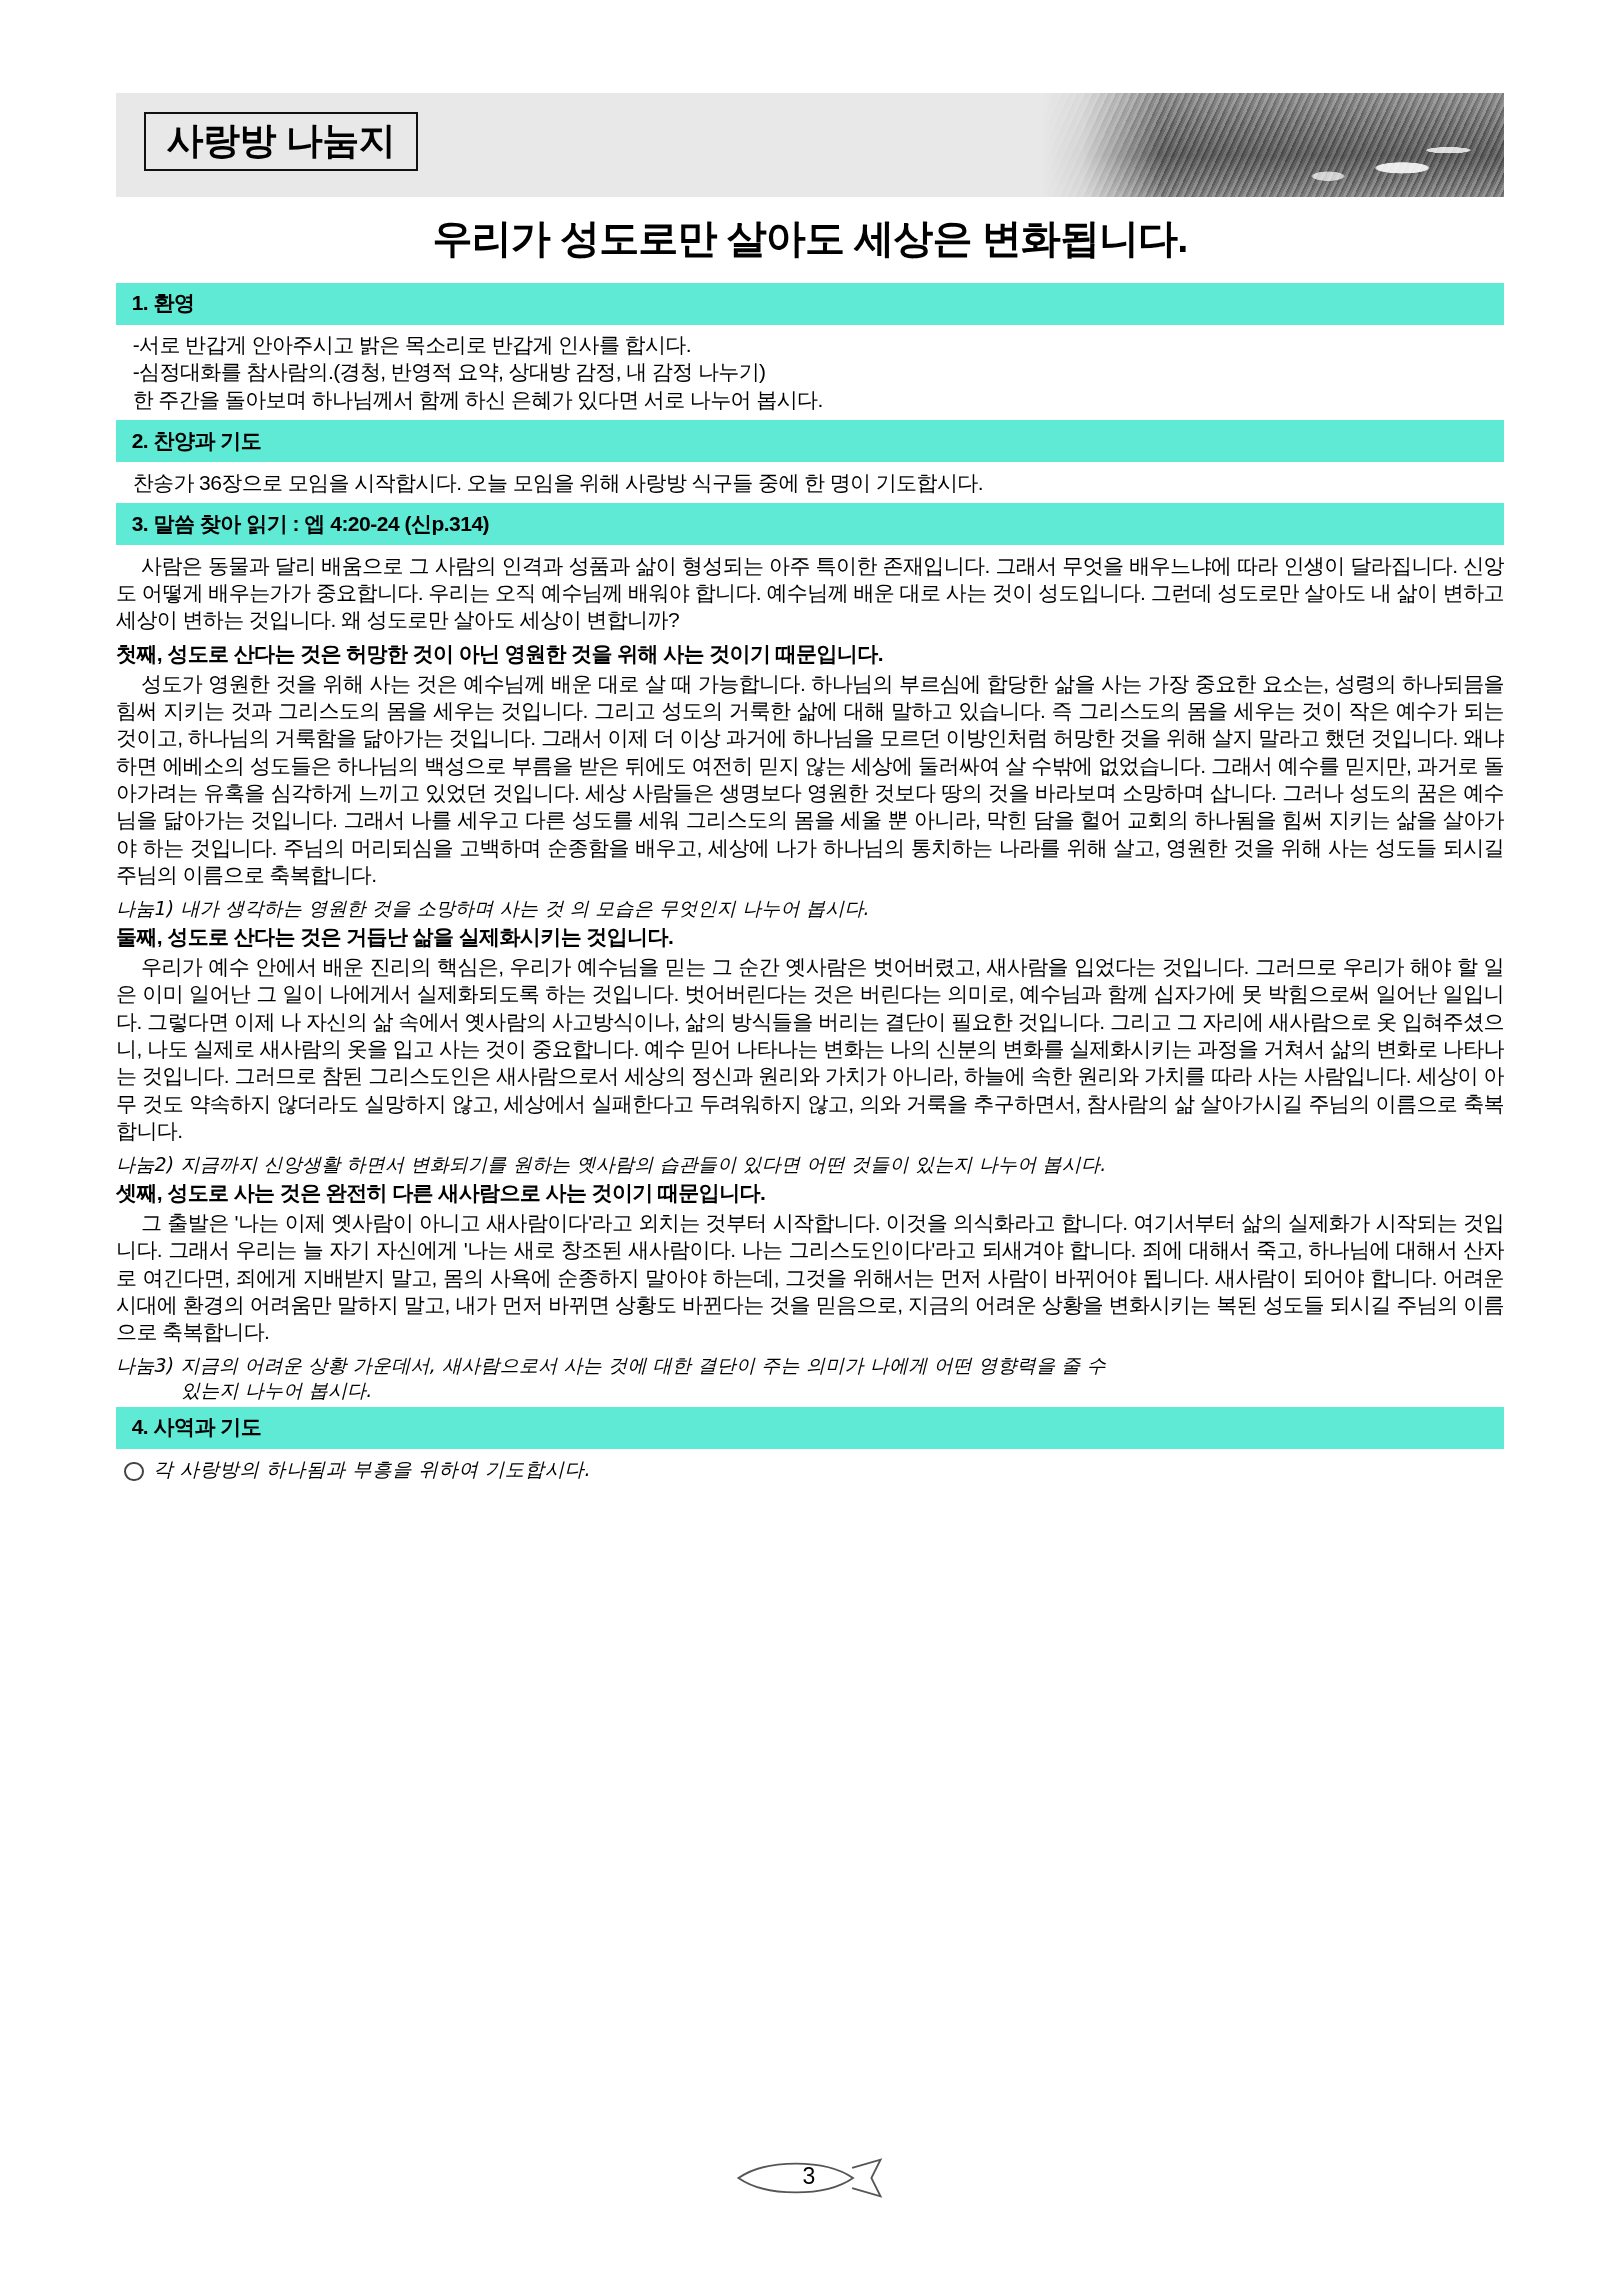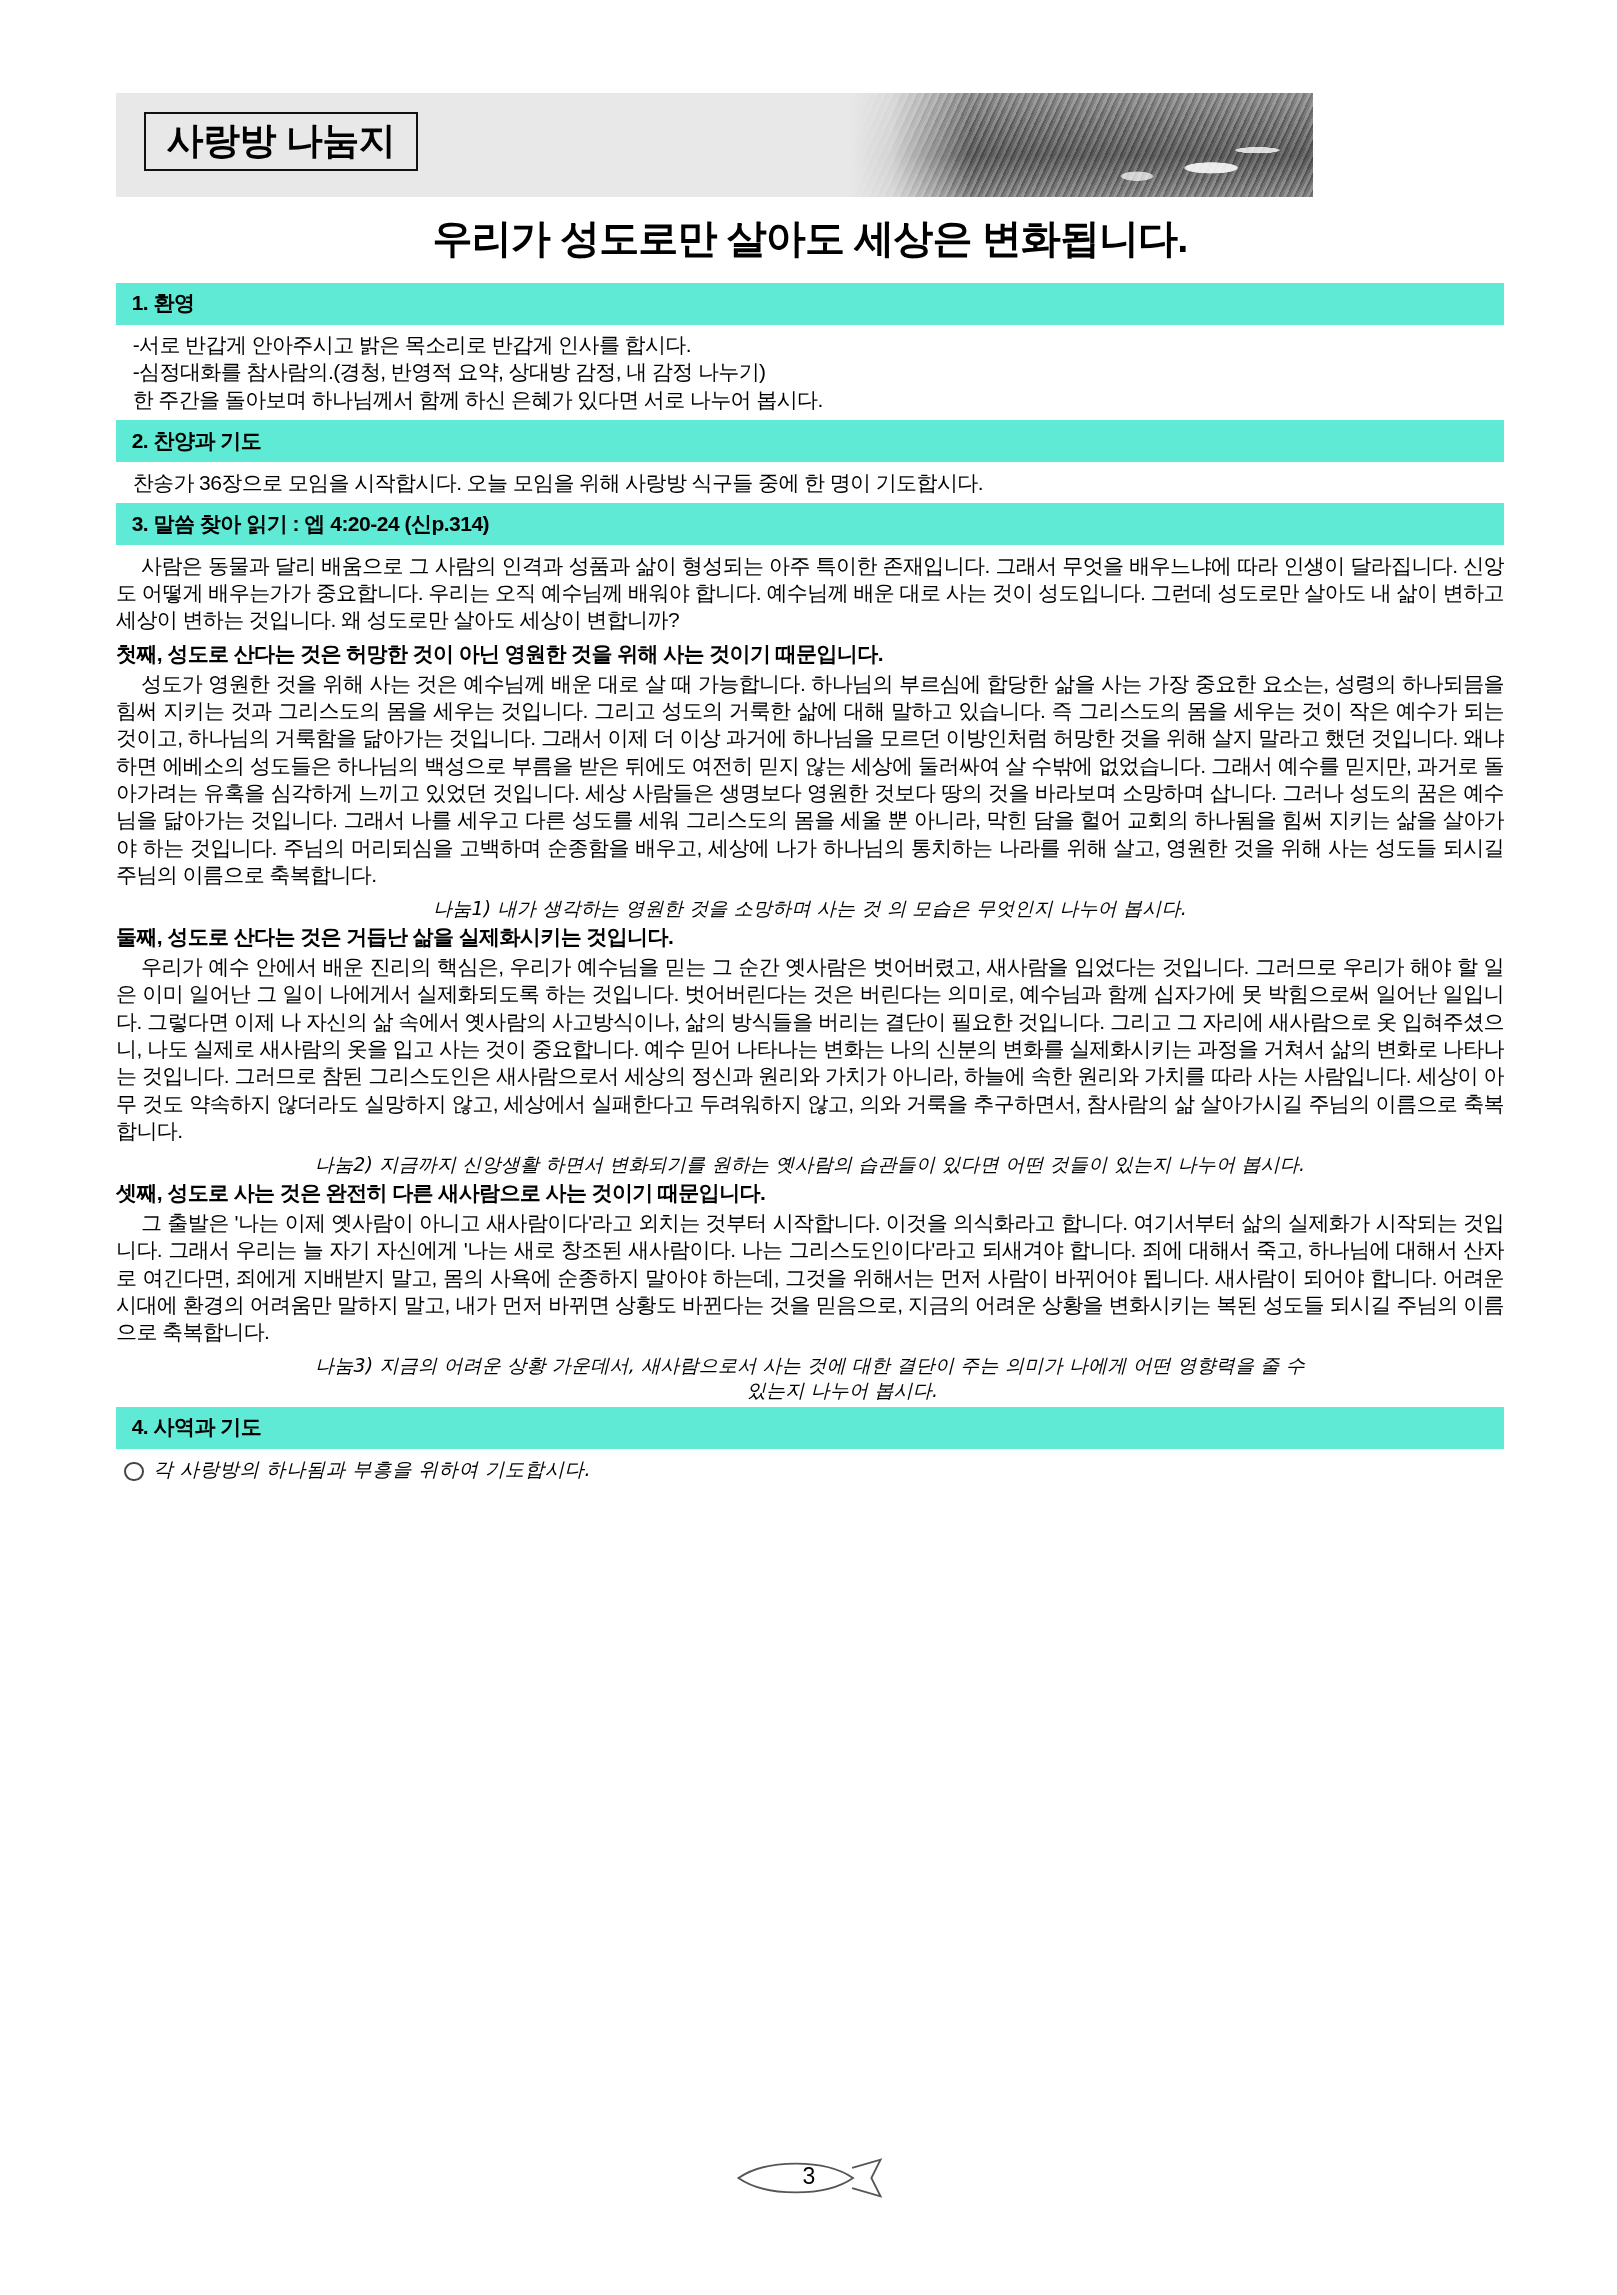--- a/index.html
+++ b/index.html
@@ -26,21 +26,21 @@
   .content {
     position: absolute;
     left: 116px;
     top: 93px;
     width: 1388px;
   }
 
   
   .banner {
     position: relative;
-    width: 1197px;
+    width: 1388px;
     height: 104px;
     background: #e8e8e8;
     margin-bottom: 14px;
   }
   .banner-photo {
     position: absolute;
     right: 0;
     top: 0;
     width: 463px;
     height: 104px;
@@ -113,21 +113,20 @@
   }
 
   
   .hand {
     font-family: "DejaVu Sans", sans-serif;
     font-size: 19px;
     font-style: italic;
     letter-spacing: 0.2px;
     line-height: 1.32;
     margin: 3.7px 0 3.7px 0;
-    text-align: center;
   }
   .hand .hang { display: block; padding-left: 65px; }
 
   
   .bullets { margin: 8.3px 0 0 0; }
   .bullet-row {
     display: flex;
     align-items: flex-start;
     margin-bottom: 7.4px;
   }

